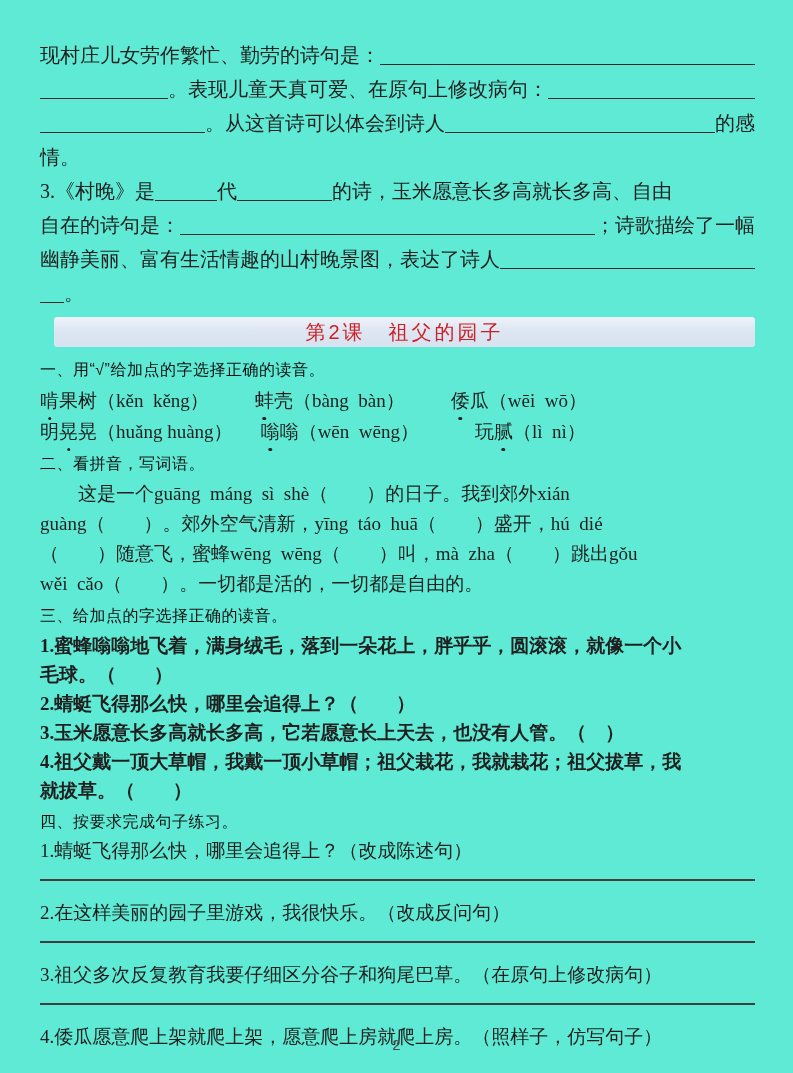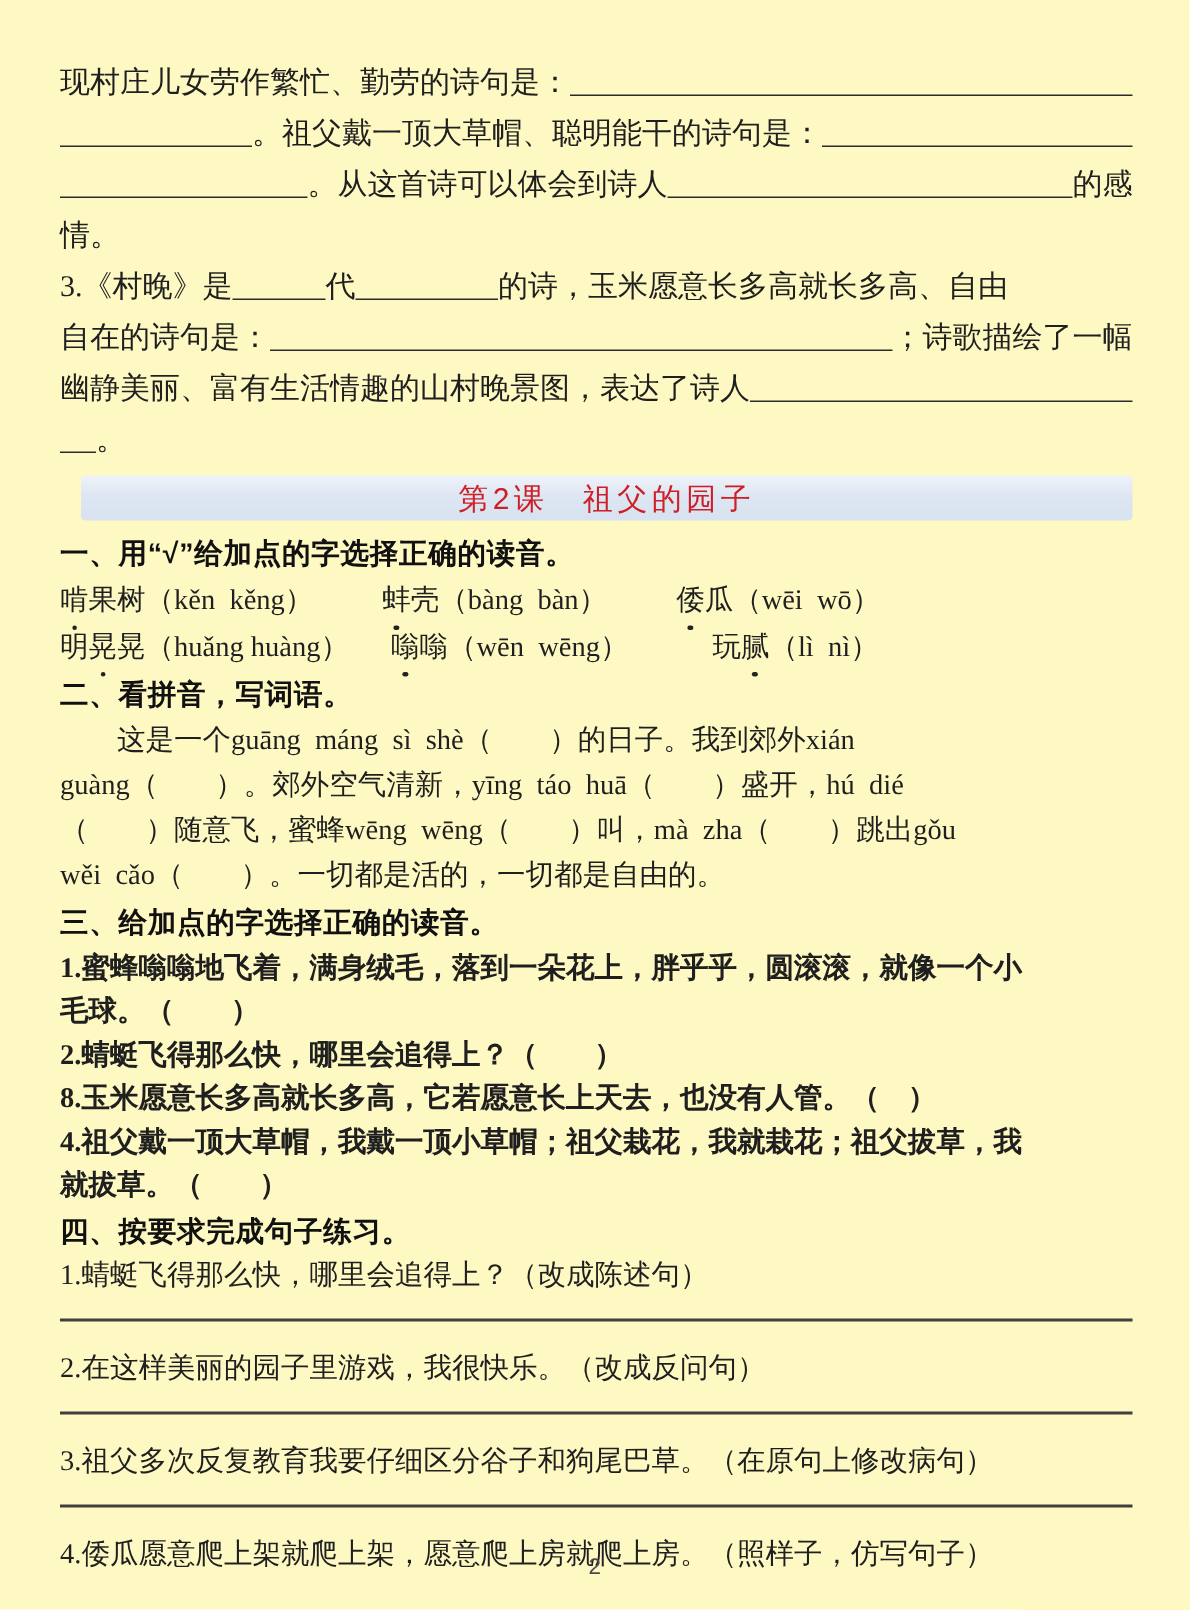--- a/index.html
+++ b/index.html
@@ -1,21 +1,21 @@
 <!DOCTYPE html>
 <html style="--accent: #cd2026;"><head>
 <meta charset="utf-8">
 <style>
   html,body{margin:0;padding:0;background:#ffffff;}
   .page{
     position:relative;
     width:793px;height:1073px;
     box-sizing:border-box;
     padding:38px 38px 0 40px;
-    background:#fef9c3;
+    background:#5eead4;
     font-family:"Liberation Serif","DejaVu Serif",serif;
     color:#1f1f1f;
     overflow:hidden;
   }
   .line{
     display:flex;
     align-items:baseline;
     white-space:pre;
     font-size:19px;
   }
@@ -48,21 +48,21 @@
     display:flex;align-items:center;justify-content:center;
   }
   .lesson-title{
     font-family:"Liberation Sans","DejaVu Sans",sans-serif;
     font-weight:400;font-size:20px;
     color:var(--accent,#cd2026);
     letter-spacing:3px;
   }
   .sec-heading{
     font-family:"Liberation Sans","DejaVu Sans",sans-serif;
-    font-weight:700;font-size:19px;color:#111;
+    font-weight:400;font-size:16px;color:#111;
     height:30px;line-height:30px;
     letter-spacing:0.5px;
   }
   .rule{
     border:none;border-top:2px solid #3f3f3f;
     margin:15px 0 18px 0;
   }
   .q-section{margin-top:2px;}
   .page-number{
     position:absolute;bottom:20px;left:0;right:0;
@@ -70,21 +70,21 @@
     font-family:"Liberation Sans","DejaVu Sans",sans-serif;
   }
 </style>
 </head>
 <body>
 
 <div class="page">
 
   <div class="intro" id="intro-mount">
       <div class="line"><span>现村庄儿女劳作繁忙、勤劳的诗句是：</span><span class="blank fill"></span></div>
-      <div class="line"><span class="blank" style="width: 128px;"></span><span>。祖父戴一顶大草帽、聪明能干的诗句是：</span><span class="blank fill"></span></div>
+      <div class="line"><span class="blank" style="width: 128px;"></span><span>。表现儿童天真可爱、在原句上修改病句：</span><span class="blank fill"></span></div>
       <div class="line"><span class="blank" style="width: 165px;"></span><span>。从这首诗可以体会到诗人</span><span class="blank fill"></span><span>的感</span></div>
       <div class="line"><span>情。</span></div>
       <div class="line"><span>3.《村晚》是</span><span class="blank" style="width: 62px;"></span><span>代</span><span class="blank" style="width: 95px;"></span><span>的诗，玉米愿意长多高就长多高、自由</span></div>
       <div class="line"><span>自在的诗句是：</span><span class="blank fill"></span><span>；诗歌描绘了一幅</span></div>
       <div class="line"><span>幽静美丽、富有生活情趣的山村晚景图，表达了诗人</span><span class="blank fill"></span></div>
       <div class="line"><span class="blank" style="width: 24px;"></span><span>。</span></div>
     </div>
 
   <div class="lesson-bar">
     <span class="lesson-title">第2课　祖父的园子</span>
@@ -106,21 +106,21 @@
           <div class="line"><span>（　　）随意飞，蜜蜂wēng  wēng（　　）叫，mà  zha（　　）跳出gǒu</span></div>
           <div class="line"><span>wěi  cǎo（　　）。一切都是活的，一切都是自由的。</span></div>
         </div>
       </div>
       <div class="q-section">
         <div class="sec-heading">三、给加点的字选择正确的读音。</div>
         <div class="sec-lines-3">
           <div class="line"><span>1.蜜蜂嗡嗡地飞着，满身绒毛，落到一朵花上，胖乎乎，圆滚滚，就像一个小</span></div>
           <div class="line"><span>毛球。（　　）</span></div>
           <div class="line"><span>2.蜻蜓飞得那么快，哪里会追得上？（　　）</span></div>
-          <div class="line"><span>8.玉米愿意长多高就长多高，它若愿意长上天去，也没有人管。（　）</span></div>
+          <div class="line"><span>3.玉米愿意长多高就长多高，它若愿意长上天去，也没有人管。（　）</span></div>
           <div class="line"><span>4.祖父戴一顶大草帽，我戴一顶小草帽；祖父栽花，我就栽花；祖父拔草，我</span></div>
           <div class="line"><span>就拔草。（　　）</span></div>
         </div>
       </div>
       <div class="q-section">
         <div class="sec-heading">四、按要求完成句子练习。</div>
         <div class="sec-lines-4">
           <div class="line"><span>1.蜻蜓飞得那么快，哪里会追得上？（改成陈述句）</span></div>
           <div class="rule"></div>
           <div class="line"><span>2.在这样美丽的园子里游戏，我很快乐。（改成反问句）</span></div>

